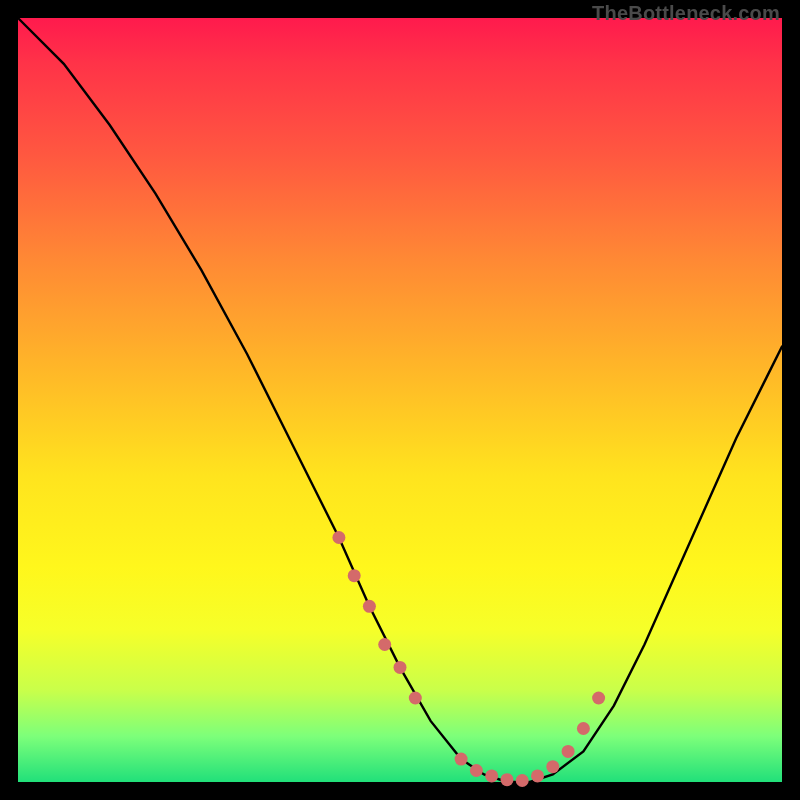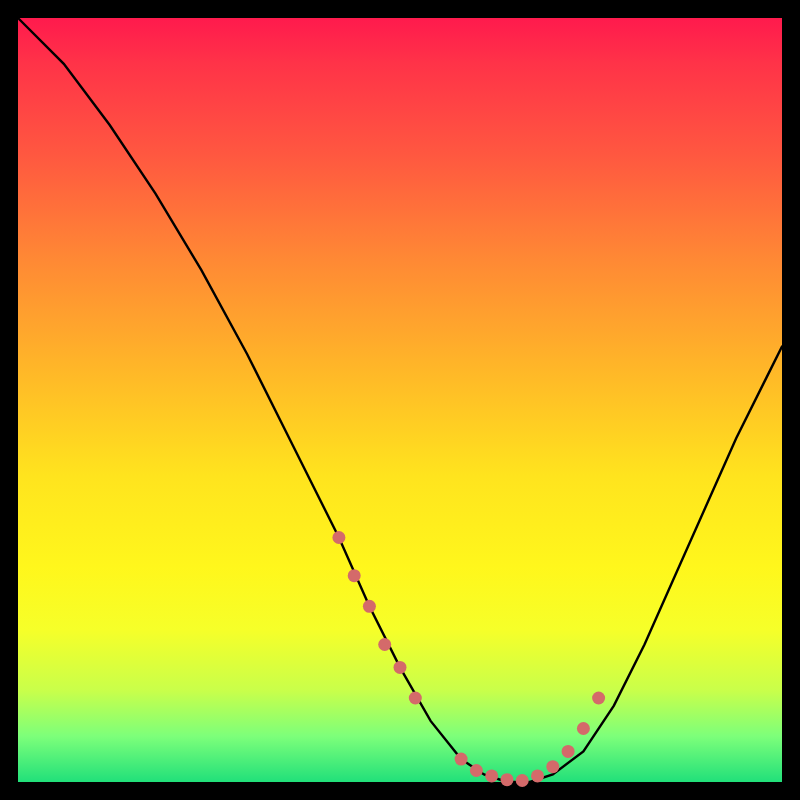--- a/index.html
+++ b/index.html
@@ -79,14 +79,15 @@
           <circle cx="504.2" cy="762.5" r="6.5" fill="#d46a6a"></circle>
           <circle cx="519.5" cy="757.9" r="6.5" fill="#d46a6a"></circle>
           <circle cx="534.8" cy="748.7" r="6.5" fill="#d46a6a"></circle>
           <circle cx="550.1" cy="733.4" r="6.5" fill="#d46a6a"></circle>
           <circle cx="565.4" cy="710.5" r="6.5" fill="#d46a6a"></circle>
           <circle cx="580.6" cy="680.0" r="6.5" fill="#d46a6a"></circle>
         </g>
     </svg>
   </div>
 
+  <div class="watermark">TheBottleneck.com</div>
 
 </div>
 
 </body></html>

